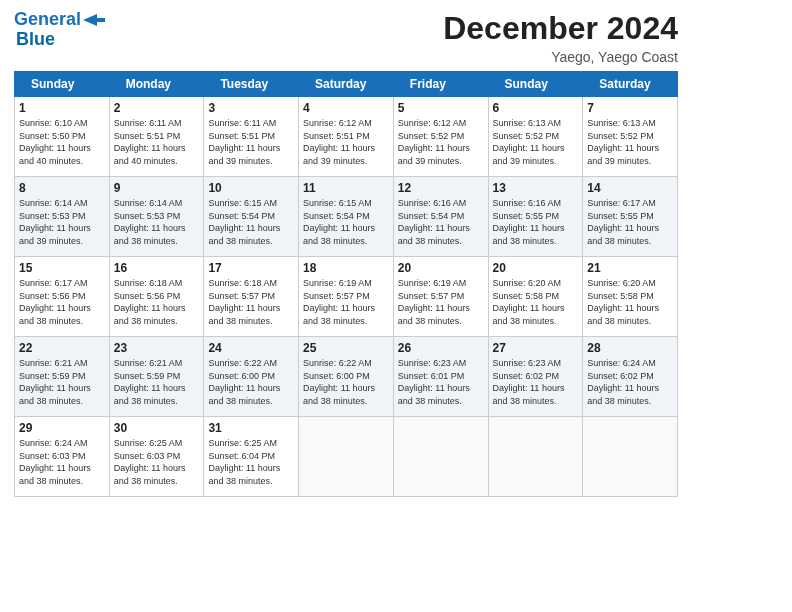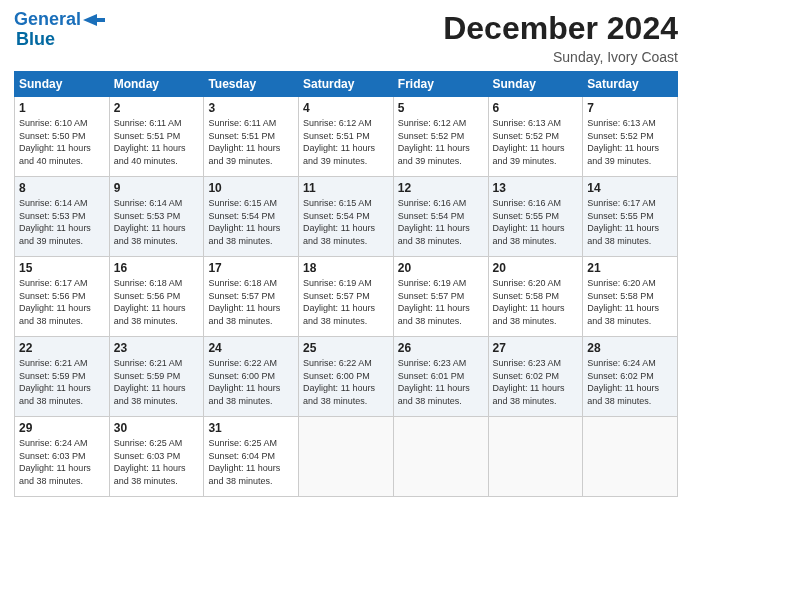--- a/index.html
+++ b/index.html
@@ -57,21 +57,21 @@
     table {
       width: 100%;
       border-collapse: collapse;
       table-layout: fixed;
     }
     thead tr th {
       background: #1a6fba;
       color: #fff;
       font-size: 12px;
       font-weight: bold;
-      padding: 5px 4px;
+      padding: 5px 16px;
       text-align: left;
       border: 1px solid #1a6fba;
     }
     tbody tr td {
       border: 1px solid #ccc;
       vertical-align: top;
       padding: 4px 4px;
       font-size: 9.5px;
       color: #333;
       height: 80px;
@@ -107,21 +107,21 @@
           <span class="blue">General</span>
         </span>
         <svg class="logo-arrow" viewBox="0 0 22 12">
           <polygon points="0,6 14,0 14,4 22,4 22,8 14,8 14,12" fill="#1a6fba"></polygon>
         </svg>
       </div>
       <span class="logo-text" style="margin-left:2px;font-size:18px;font-weight:bold;color:#0369a1;">Blue</span>
     </div>
     <div class="title-block">
       <div class="month-title">December 2024</div>
-      <div class="location-title">Sunday, Ivory Coast</div>
+      <div class="location-title">Yaego, Yaego Coast</div>
     </div>
   </div>
 
   <table>
     <thead>
       <tr id="weekday-header">
           <th>Sunday</th>
           <th>Monday</th>
           <th>Tuesday</th>
           <th>Saturday</th>

